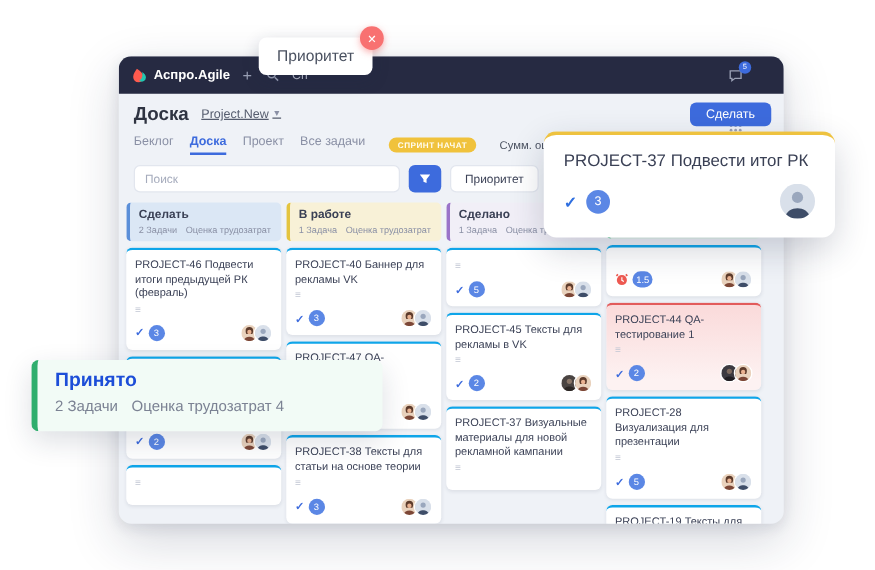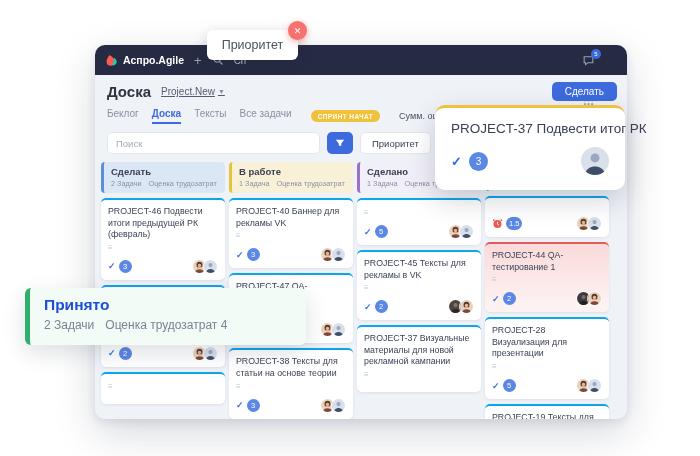--- a/index.html
+++ b/index.html
@@ -80,21 +80,21 @@
   .av svg { display:block; width:100%; height:100%; }
 
   
   .tooltip { position:absolute; left:207px; top:30px; width:91px; height:30px; background:#fff; border-radius:6px;
     box-shadow:0 4px 14px rgba(30,40,70,.20); display:flex; align-items:center; justify-content:center;
     font-size:12.5px; color:#4a5160; z-index:30; }
   .close-badge { position:absolute; right:-9px; top:-9px; width:19px; height:19px; border-radius:50%;
     background:#f87171; color:#fff; font-size:9px; display:flex; align-items:center; justify-content:center;
     box-shadow:0 2px 6px rgba(248,113,113,.55); }
 
-  .task-popup { position:absolute; left:435px; top:105px; width:190px; height:85px; background:#fff; border-radius:10px;
+  .task-popup { position:absolute; left:435px; top:105px; width:233px; height:85px; background:#fff; border-radius:10px;
     border-top:3px solid #eec23f; box-shadow:0 10px 28px rgba(30,40,70,.20); padding:13px 16px 11px; z-index:25; }
   .tp-title { font-size:13.5px; color:#3a4055; white-space:nowrap; }
   .tp-foot { display:flex; align-items:center; margin-top:11px; }
   .tp-chk { color:#2f6fe0; font-size:13px; font-weight:700; margin-right:7px; }
   .tp-est { width:19px; height:19px; border-radius:50%; background:#5b87e5; color:#fff; font-size:10px;
     display:flex; align-items:center; justify-content:center; }
   .tp-av { margin-left:auto; width:28px; height:28px; border-radius:50%; overflow:hidden; }
   .tp-av svg { display:block; width:100%; height:100%; }
 
   .accepted { position:absolute; left:25px; top:288px; width:281px; height:57px; background:#f2fbf6;
@@ -177,21 +177,21 @@
           <span class="project-select">
             <span>Project.New</span>
             <span class="chev">▼</span>
           </span>
           <button class="create-btn">Сделать</button>
         </div>
 
         <div class="tabs-row">
           <span class="tab">Беклог</span>
           <span class="tab active">Доска</span>
-          <span class="tab">Тексты</span>
+          <span class="tab">Проект</span>
           <span class="tab">Все задачи</span>
           <span class="sprint">СПРИНТ НАЧАТ</span>
           <span class="score">
             <span>Сумм. оценка: 17 (7 / 7)</span>
             <span class="info-i">i</span>
           </span>
         </div>
 
         <div class="filter-row">
           <input class="search-box" placeholder="Поиск" style="">

